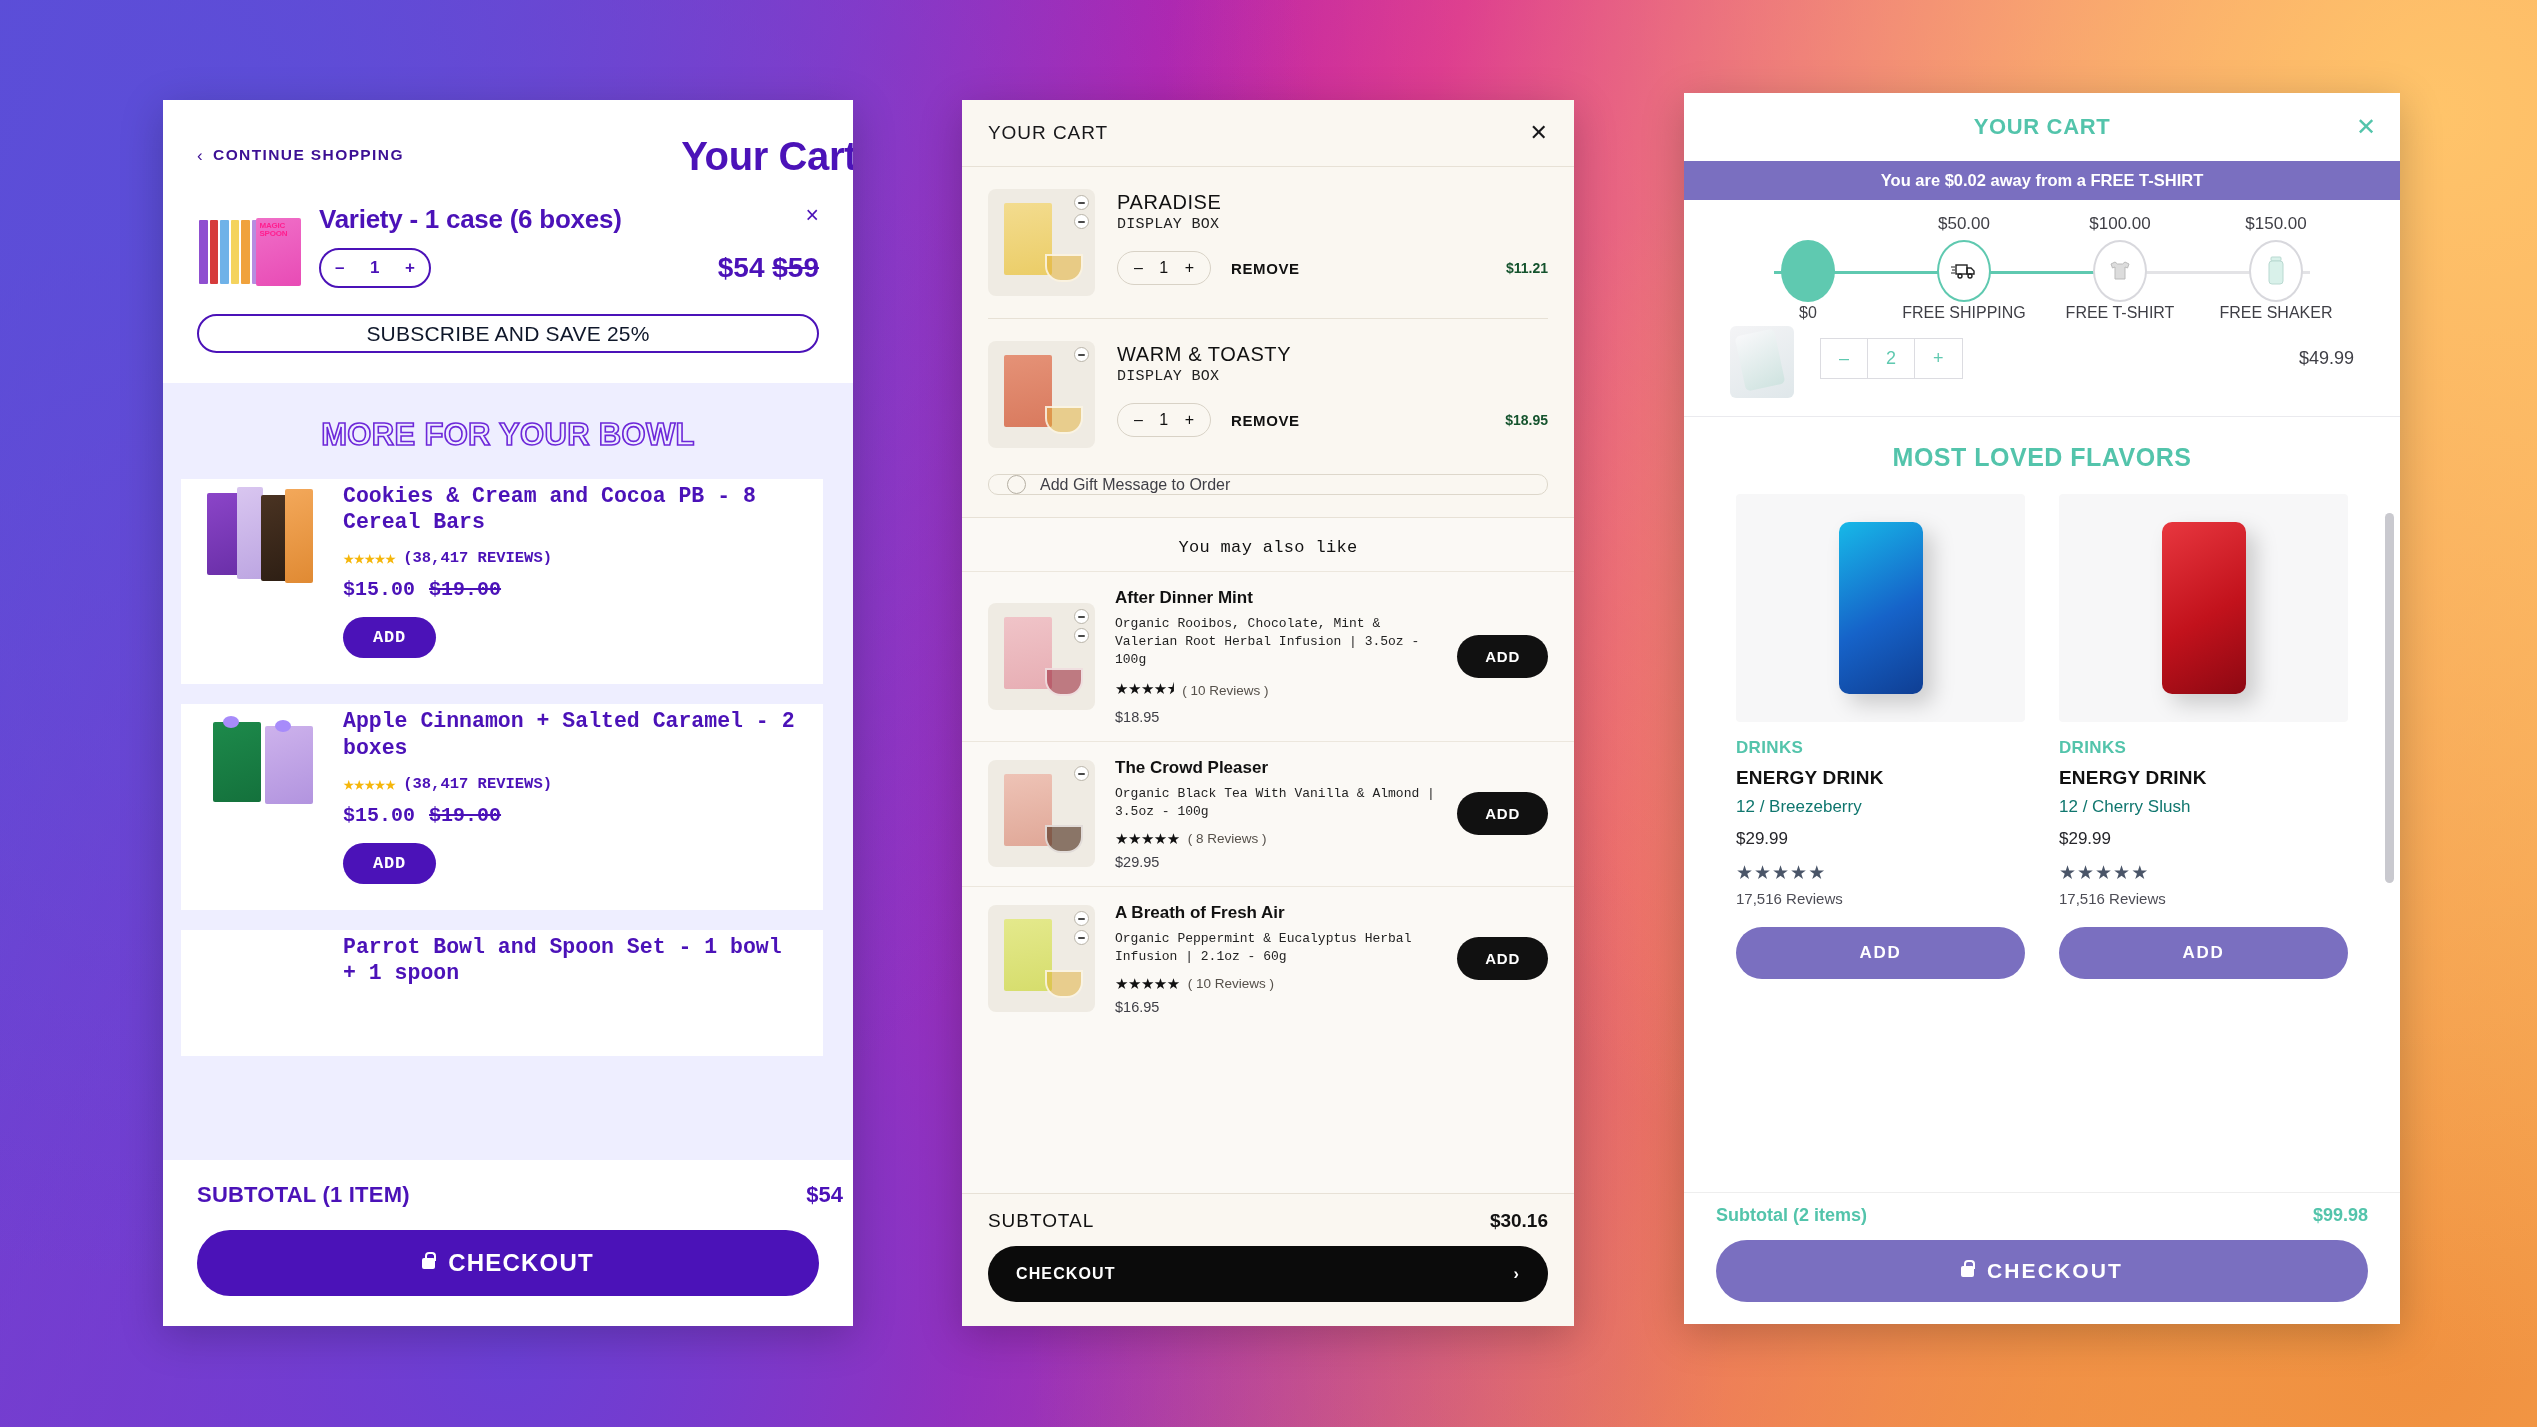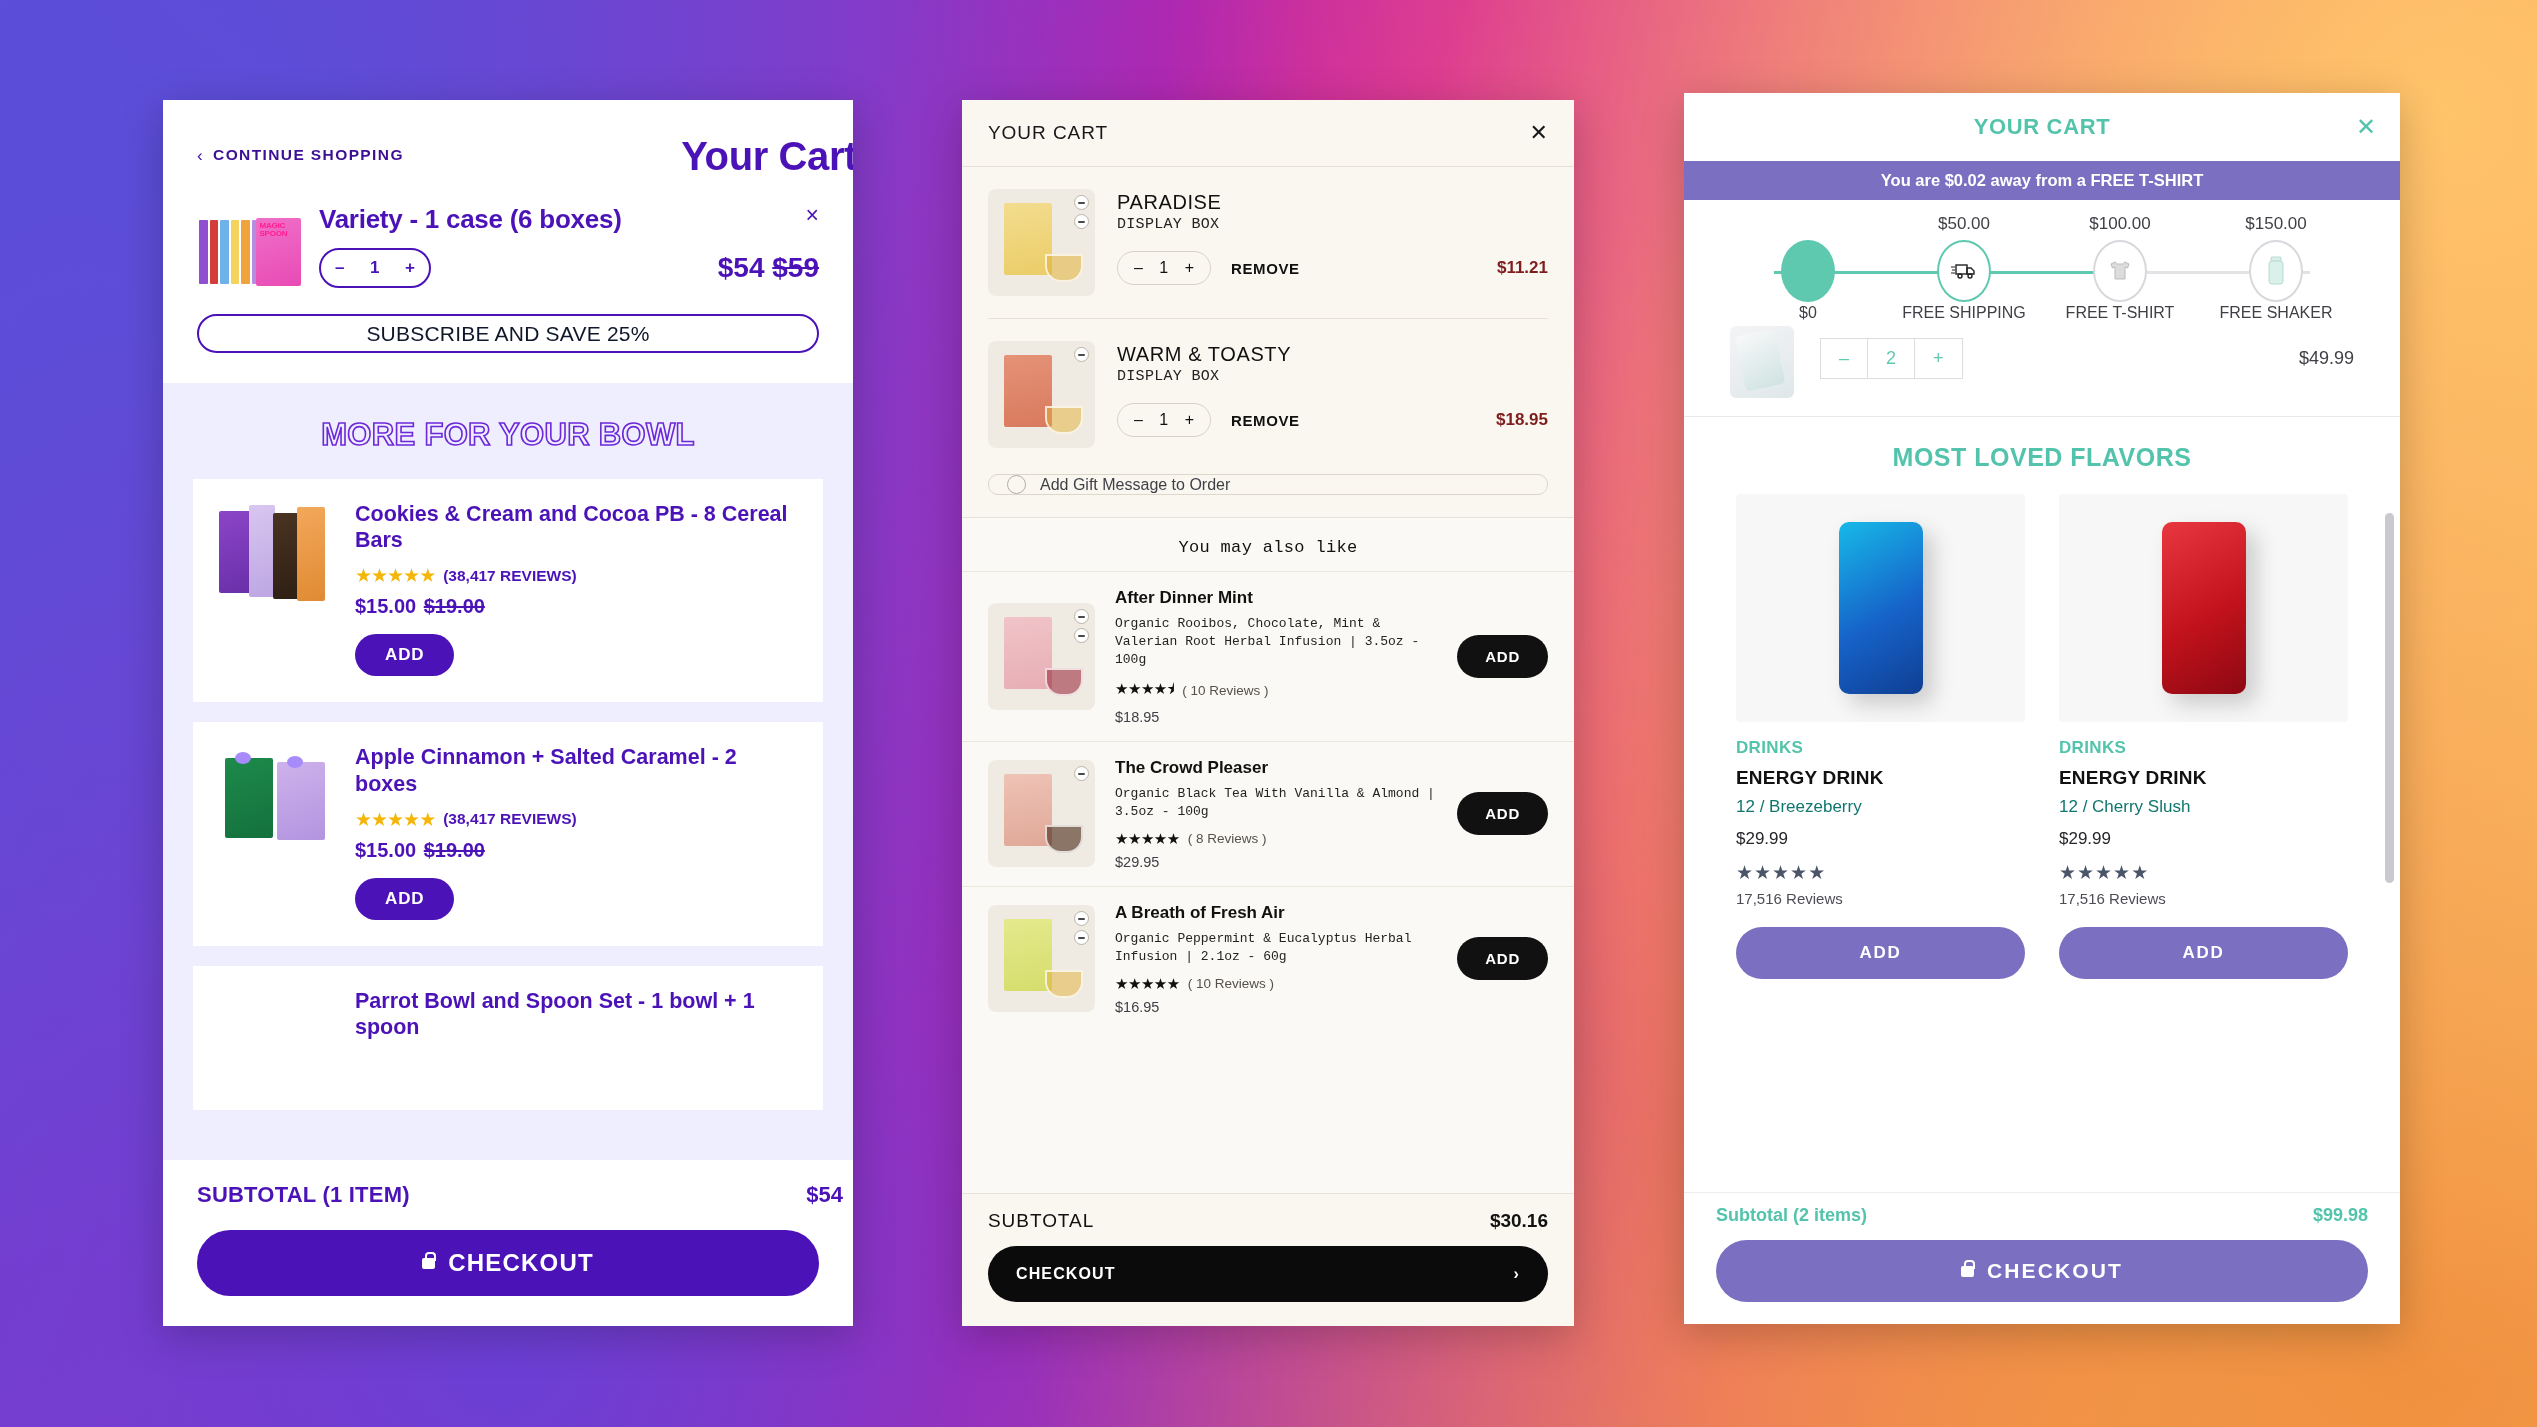--- a/index.html
+++ b/index.html
@@ -72,22 +72,22 @@
   .p1-more {
     background:#eeeeff; flex:1; min-height:0; overflow:hidden; padding:0 0 0 0;
     display:flex; flex-direction:column;
   }
   .p1-more-title {
     text-align:center; padding:34px 0 26px 0;
     font-size:31px; font-weight:800; letter-spacing:.01em;
     color:#eeeeff; -webkit-text-stroke:1.6px #6d28d9;
   }
   .p1-card {
-    background:#fff; margin:0 30px 20px 30px; padding:22px 26px 26px 26px;
-    display:flex; gap:18px; align-items:flex-start;
+    background:#fff; margin:0 30px 20px 18px; padding:4px 26px 26px 26px;
+    display:flex; gap:18px; align-items:flex-start;font-family:Liberation Mono, monospace;
   }
   .p1-card-img { width:118px; flex:none; height:112px; position:relative; }
   .p1-card-body { flex:1; min-width:0; }
   .p1-card-name { color:#4b12b8; font-size:21.5px; font-weight:700; line-height:1.22; }
   .p1-stars-row { display:flex; align-items:center; gap:8px; margin-top:11px; }
   .p1-stars { color:#f5b60a; font-size:19px; letter-spacing:-1px; }
   .p1-reviews { color:#4b12b8; font-size:15.5px; font-weight:600; }
   .p1-card-price { color:#4b12b8; font-size:20px; font-weight:700; margin-top:8px; }
   .p1-card-price s { margin-left:2px; }
   .p1-add {
@@ -140,21 +140,21 @@
   .p2-item-name { font-size:20px; letter-spacing:.03em; color:#111; font-weight:500; }
   .p2-item-sub { font-family:"Liberation Mono", monospace; font-size:15px; color:#222; letter-spacing:.02em; margin-top:2px;}
   .p2-ctl { display:flex; align-items:center; gap:20px; margin-top:18px; }
   .p2-step {
     display:flex; align-items:center; justify-content:space-between; gap:12px;
     border:1px solid #d8d2c6; border-radius:999px; padding:7px 16px; min-width:94px;
     font-size:16px; color:#111;
   }
   .p2-step span { cursor:pointer; }
   .p2-remove { font-size:15px; font-weight:700; letter-spacing:.04em; color:#111; cursor:pointer; }
-  .p2-item-price { font-size:17px; font-weight:700; color:#7f1d1d; margin-left:auto; white-space:nowrap; }
+  .p2-item-price { font-size:14px; font-weight:700; color:#14532d; margin-left:auto; white-space:nowrap; }
   .p2-gift {
     margin:4px 26px 22px 26px; border:1px solid #ddd7cb; border-radius:10px;
     padding:0 18px; display:flex; align-items:center; gap:14px; background:#faf7f1; cursor:pointer;
   }
   .p2-gift .radio { width:19px;height:19px;border-radius:50%;border:1.6px solid #b5afa3; flex:none;}
   .p2-gift .lbl { font-size:16px; color:#3f3f46; }
   .p2-reco { background:#fbf9f5; border-top:1px solid #e7e1d6; flex:1; min-height:0; overflow:hidden; }
   .p2-reco-title {
     text-align:center; font-family:"Liberation Mono", monospace;
     font-size:17px; padding:20px 0 14px 0; color:#111; letter-spacing:.02em;

